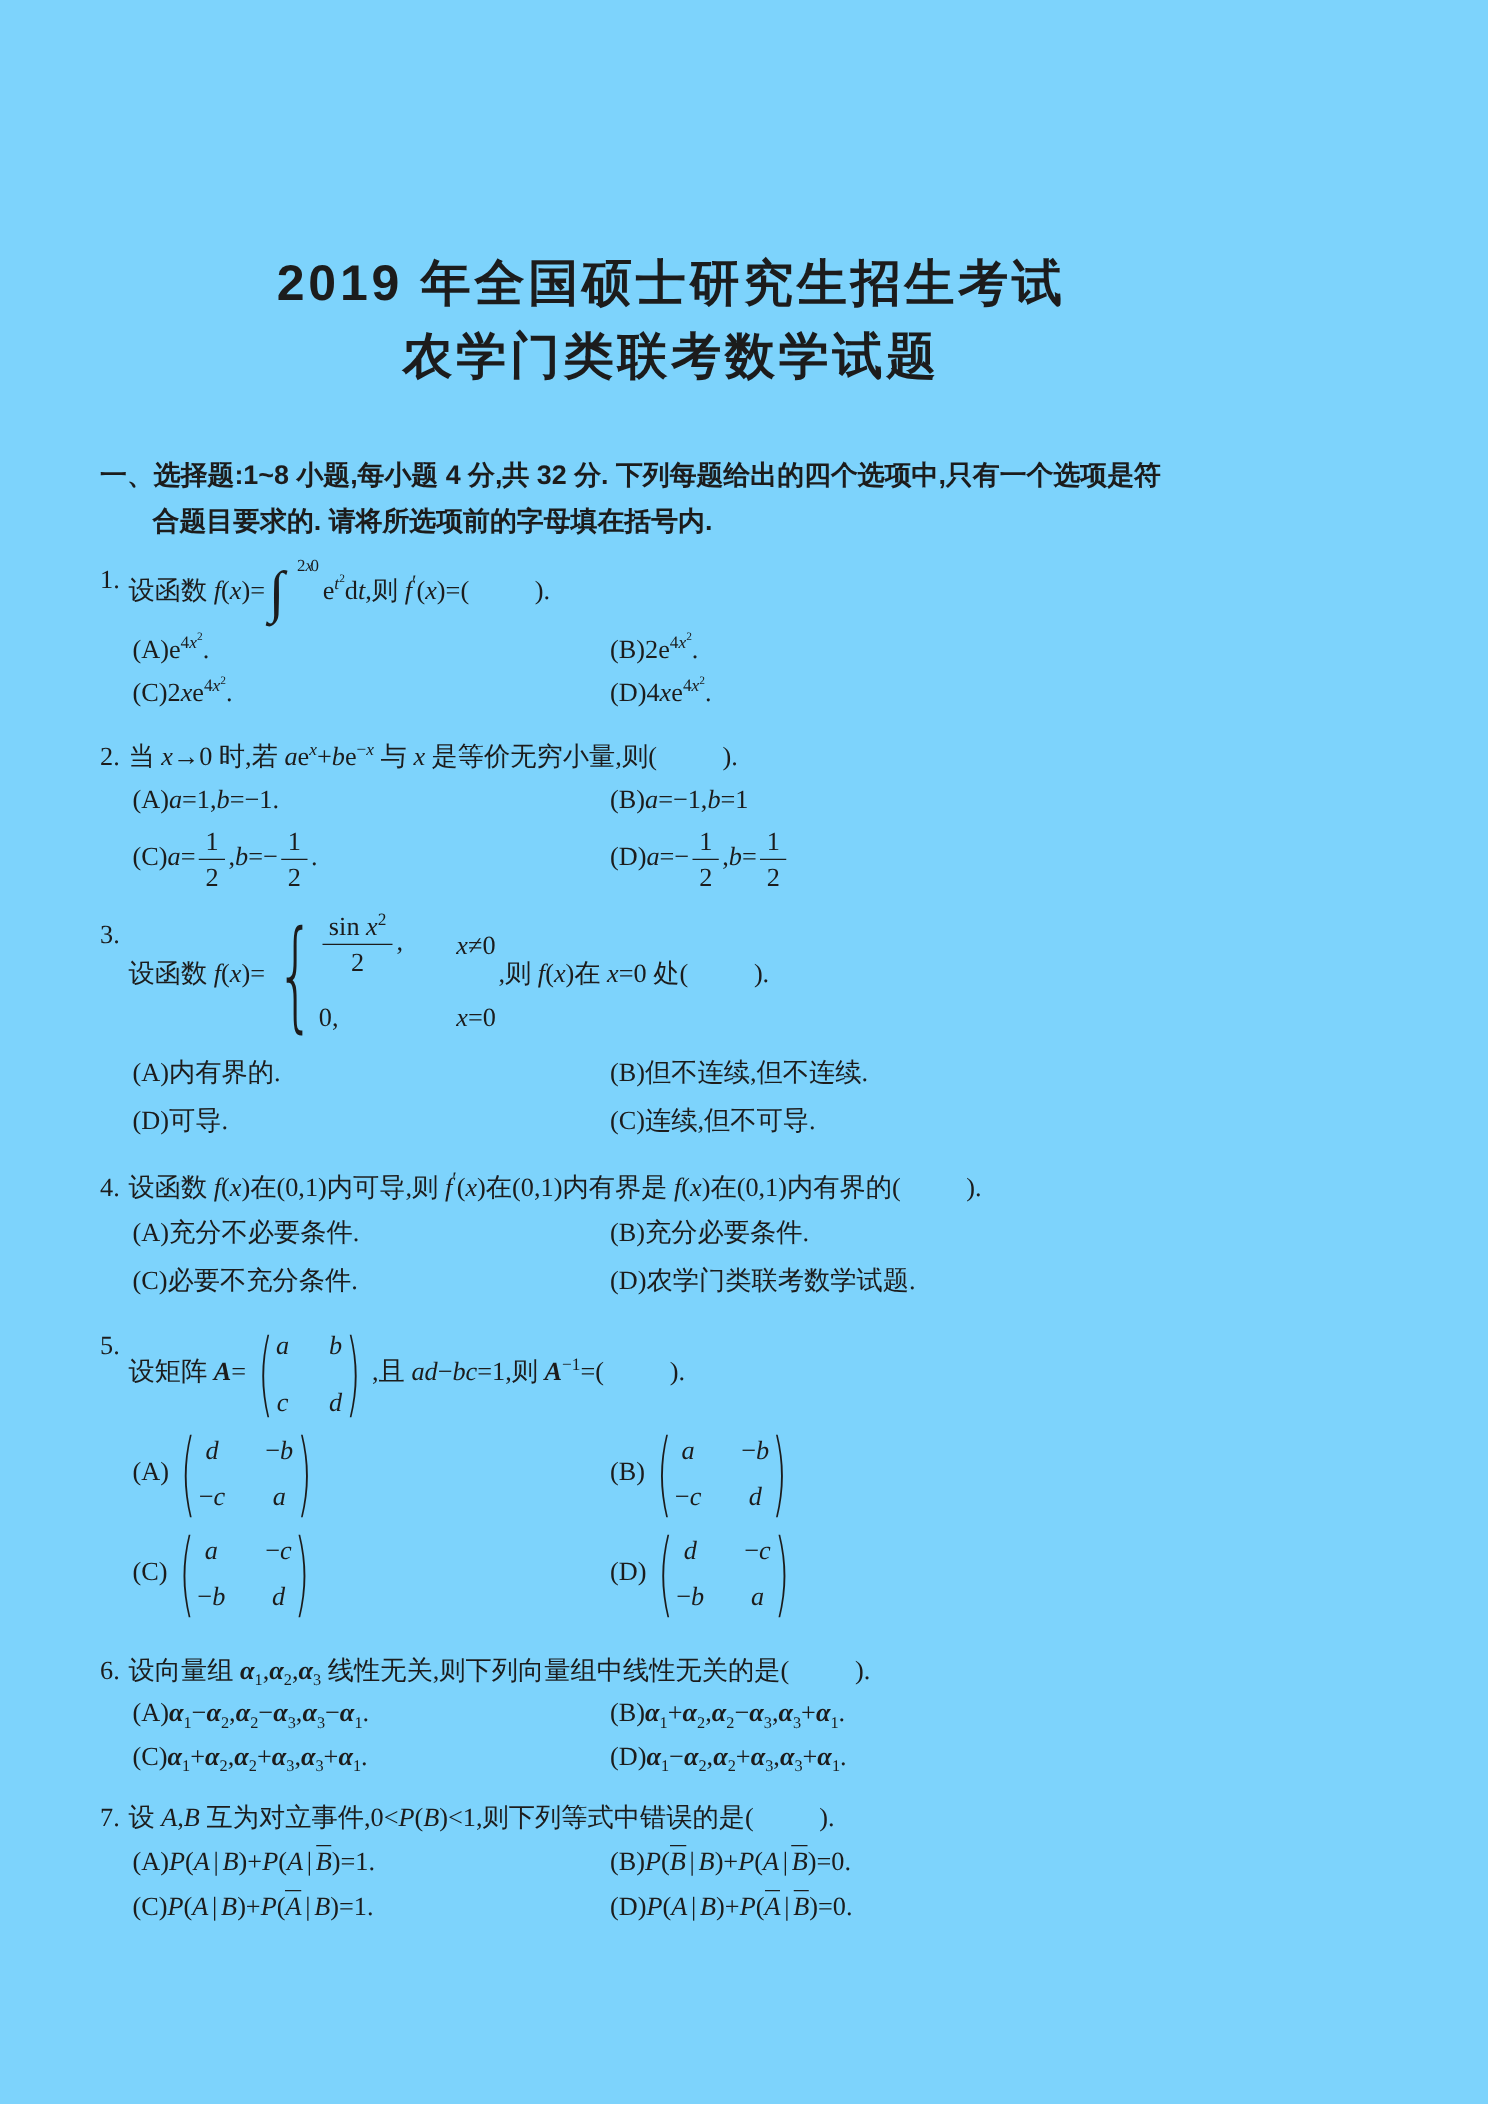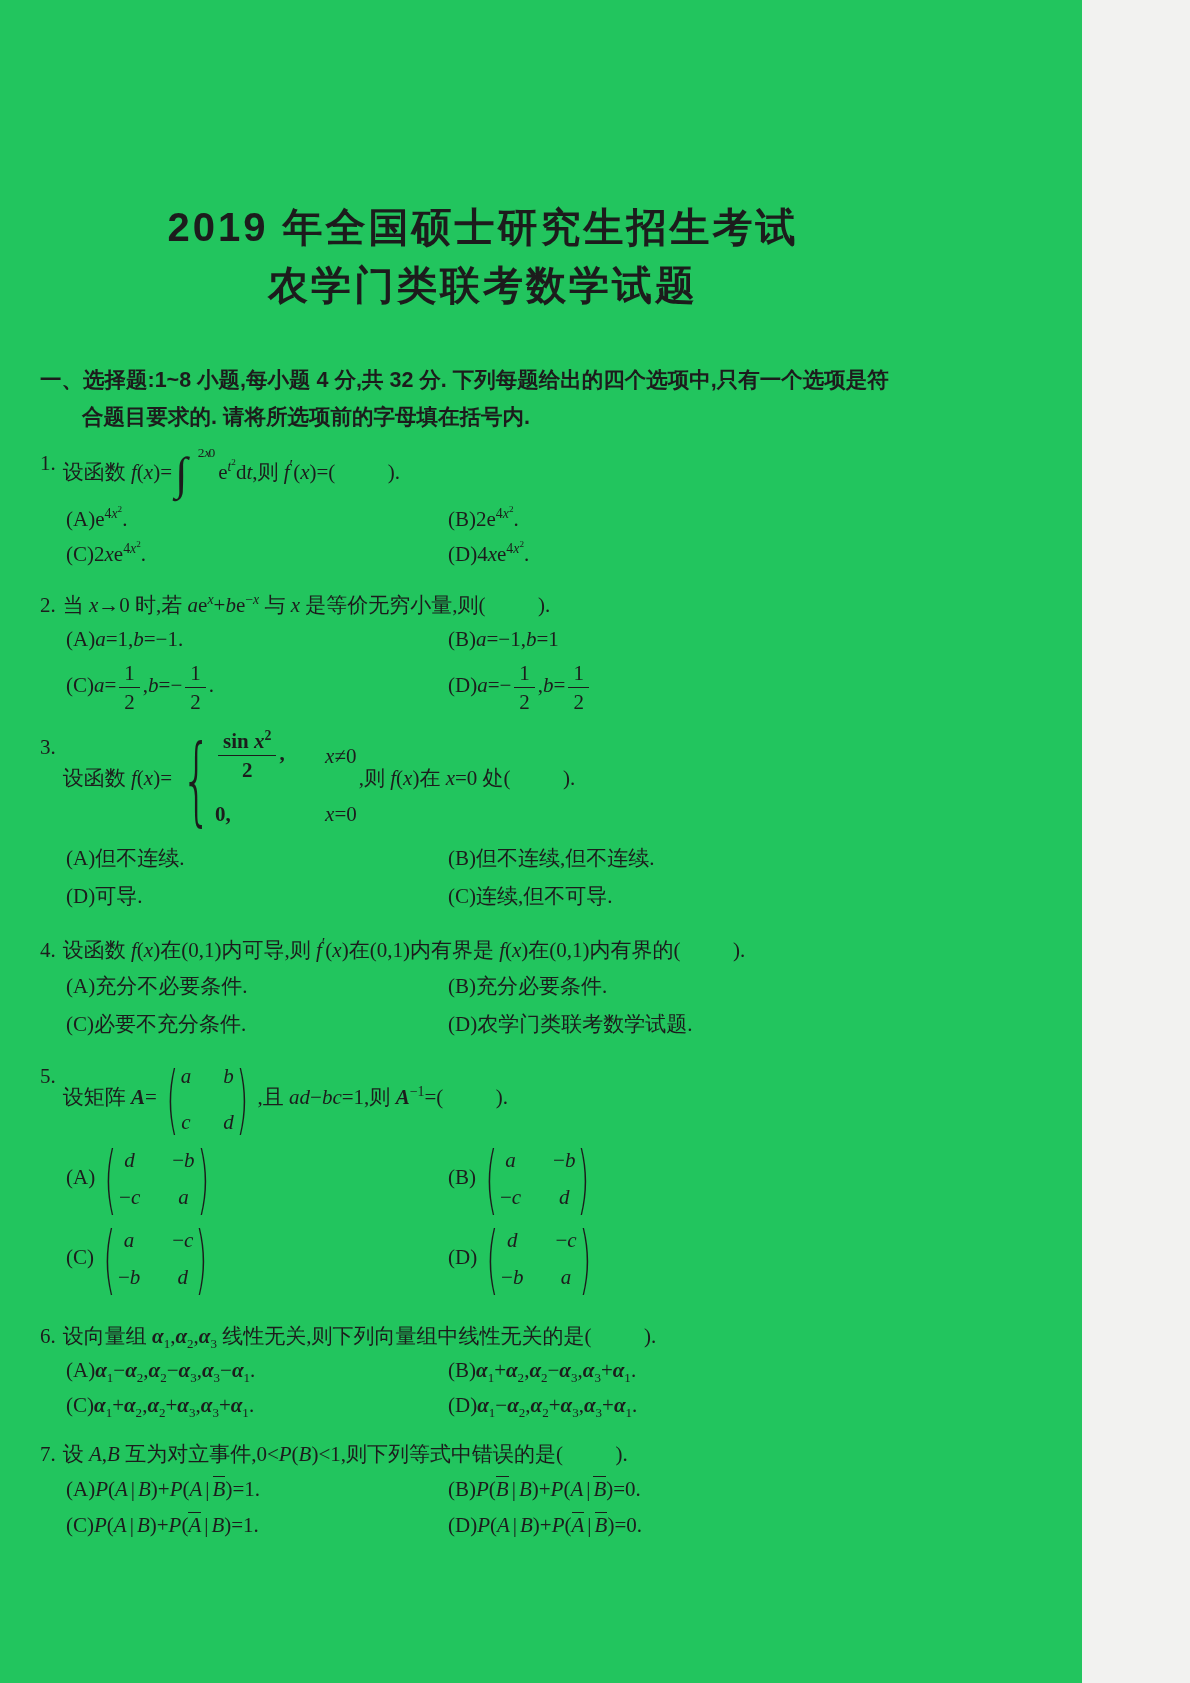--- a/index.html
+++ b/index.html
@@ -1,18 +1,18 @@
 <!DOCTYPE html>
 <html lang="zh"><head>
 <meta charset="utf-8">
 <style>
   html,body{margin:0;padding:0;background:#f2f2f0;}
   .page{
-    width:1082px;height:1683px;background:#22c55e;position:relative;
-    box-sizing:border-box;padding:0 40px;overflow:hidden;
+    width:1190px;height:1683px;background:#7dd3fc;position:relative;
+    box-sizing:border-box;padding:0 80px;overflow:hidden;
     font-family:"Liberation Serif","DejaVu Serif",serif;color:#1c1c1c;
   }
   
   .titles{padding-top:198px;text-align:center;transform:translateX(-58px);
           font-family:"Liberation Sans","DejaVu Sans",sans-serif;font-weight:bold;}
   .title-line{font-size:40px;line-height:58px;letter-spacing:3px;}
   
   .section-heading{margin-top:48px;font-family:"Liberation Sans","DejaVu Sans",sans-serif;
                    font-weight:bold;font-size:21.5px;line-height:37px;}
   .section-heading .hl{white-space:nowrap;}
@@ -48,21 +48,21 @@
   .il{margin-left:-2px;margin-bottom:3px;}
   .frac{display:inline-flex;flex-direction:column;align-items:center;
         vertical-align:middle;margin:0 3px;line-height:1.05;}
   .fn{padding:0 5px 3px;border-bottom:1.7px solid #1c1c1c;}
   .fd{padding:3px 5px 0;}
   .cases{display:inline-flex;align-items:center;vertical-align:middle;margin:0 2px;}
   .brace{font-family:"DejaVu Sans",sans-serif;font-size:96px;font-weight:200;
          line-height:0.95;transform:scaleX(0.5);margin:0 -12px 0 -8px;}
   .crows{display:inline-flex;flex-direction:column;row-gap:16px;}
   .crow{display:flex;align-items:center;}
-  .cexp{min-width:110px;font-weight:bold;}
+  .cexp{min-width:110px;}
   .mat{display:inline-flex;align-items:center;vertical-align:middle;margin:0 1px;}
   .mparen{font-family:"DejaVu Sans",sans-serif;font-size:74px;font-weight:200;
           line-height:62px;transform:scaleX(0.42);}
   .mparen.l{margin-right:-8px;}
   .mparen.r{margin-left:-8px;}
   .mgrid{display:inline-grid;grid-template-columns:auto auto;column-gap:32px;
          row-gap:12px;justify-items:center;padding:0 2px;}
   .ov{display:inline-block;border-top:1.6px solid #1c1c1c;line-height:1.05;padding-top:1px;}
   .vb{padding:0 3px;}
 </style>
@@ -137,21 +137,21 @@
                   <span class="ccond"><i>x</i>≠0</span>
                 </span>
                 <span class="crow">
                   <span class="cexp">0,</span>
                   <span class="ccond"><i>x</i>=0</span>
                 </span>
               </span>
             </span>,则 <i>f</i>(<i>x</i>)在 <i>x</i>=0 处(   ).</span>
         </div>
         <div class="opts">
-          <div class="opt"><span>(A)</span><span>但不连续.</span></div>
+          <div class="opt"><span>(A)</span><span>内有界的.</span></div>
           <div class="opt"><span>(B)</span><span>但不连续,但不连续.</span></div>
           <div class="opt"><span>(D)</span><span>可导.</span></div>
           <div class="opt"><span>(C)</span><span>连续,但不可导.</span></div>
         </div>
       </section>
       <section class="q q4">
         <div class="qhead">
           <span class="qno">4.</span>
           <span class="qstem">设函数 <i>f</i>(<i>x</i>)在(0,1)内可导,则 <i>f</i><sup class="pr">′</sup>(<i>x</i>)在(0,1)内有界是 <i>f</i>(<i>x</i>)在(0,1)内有界的(   ).</span>
         </div>

